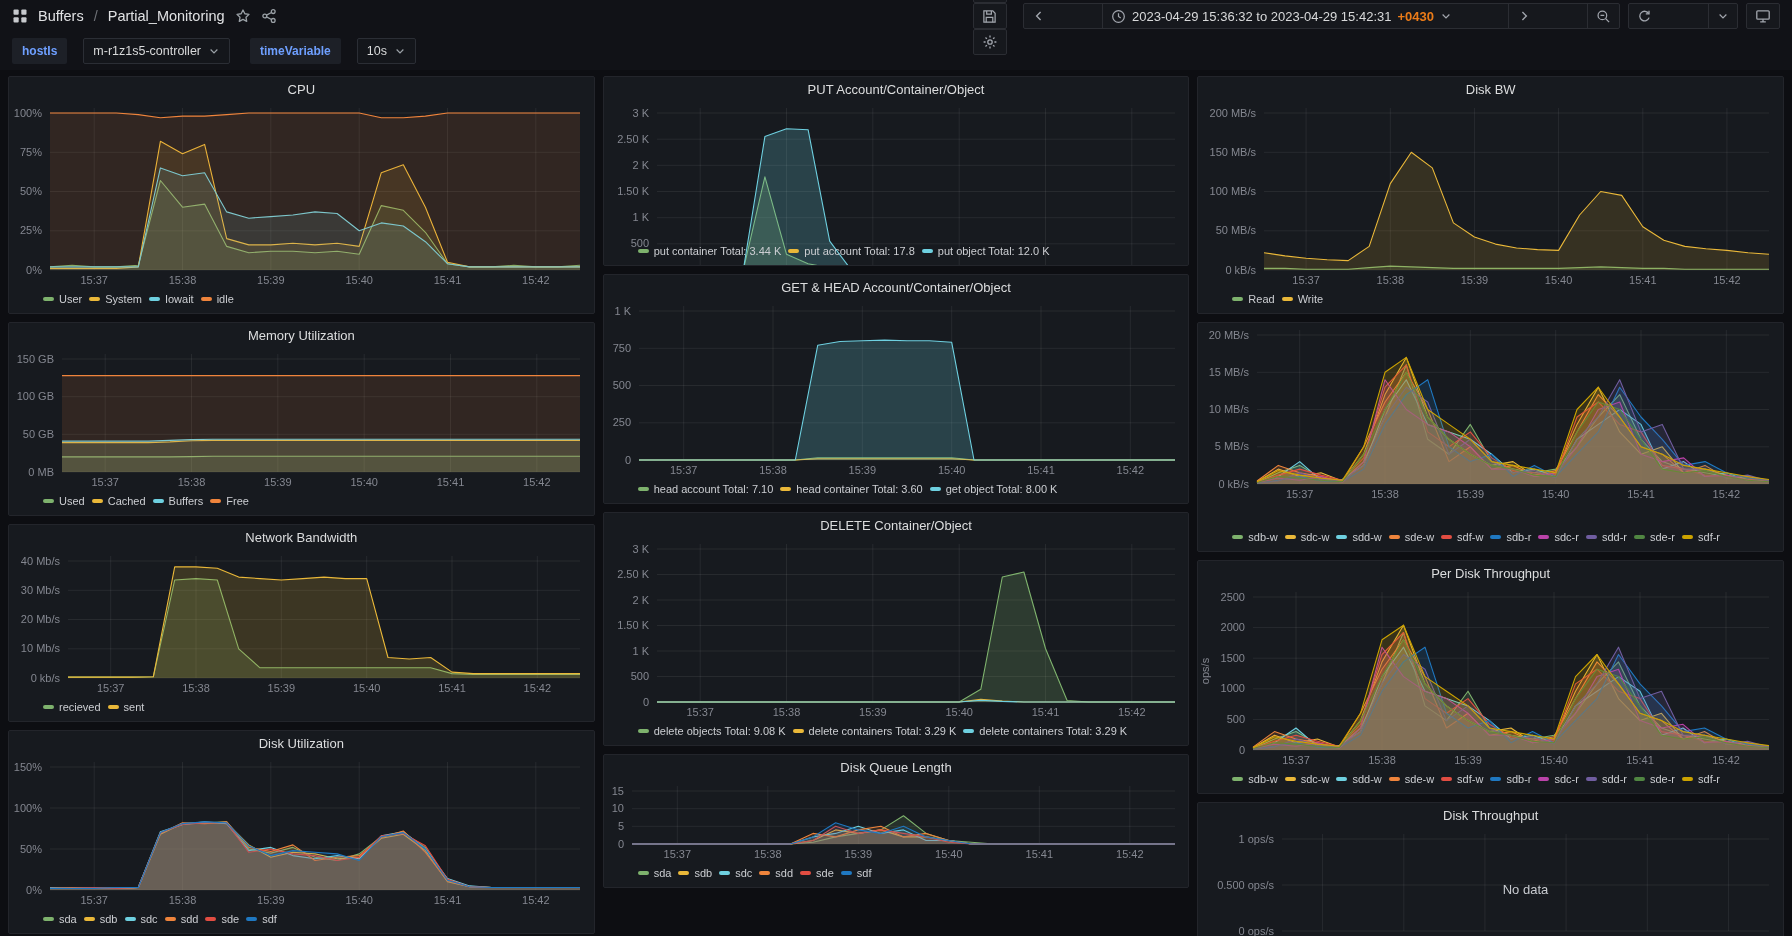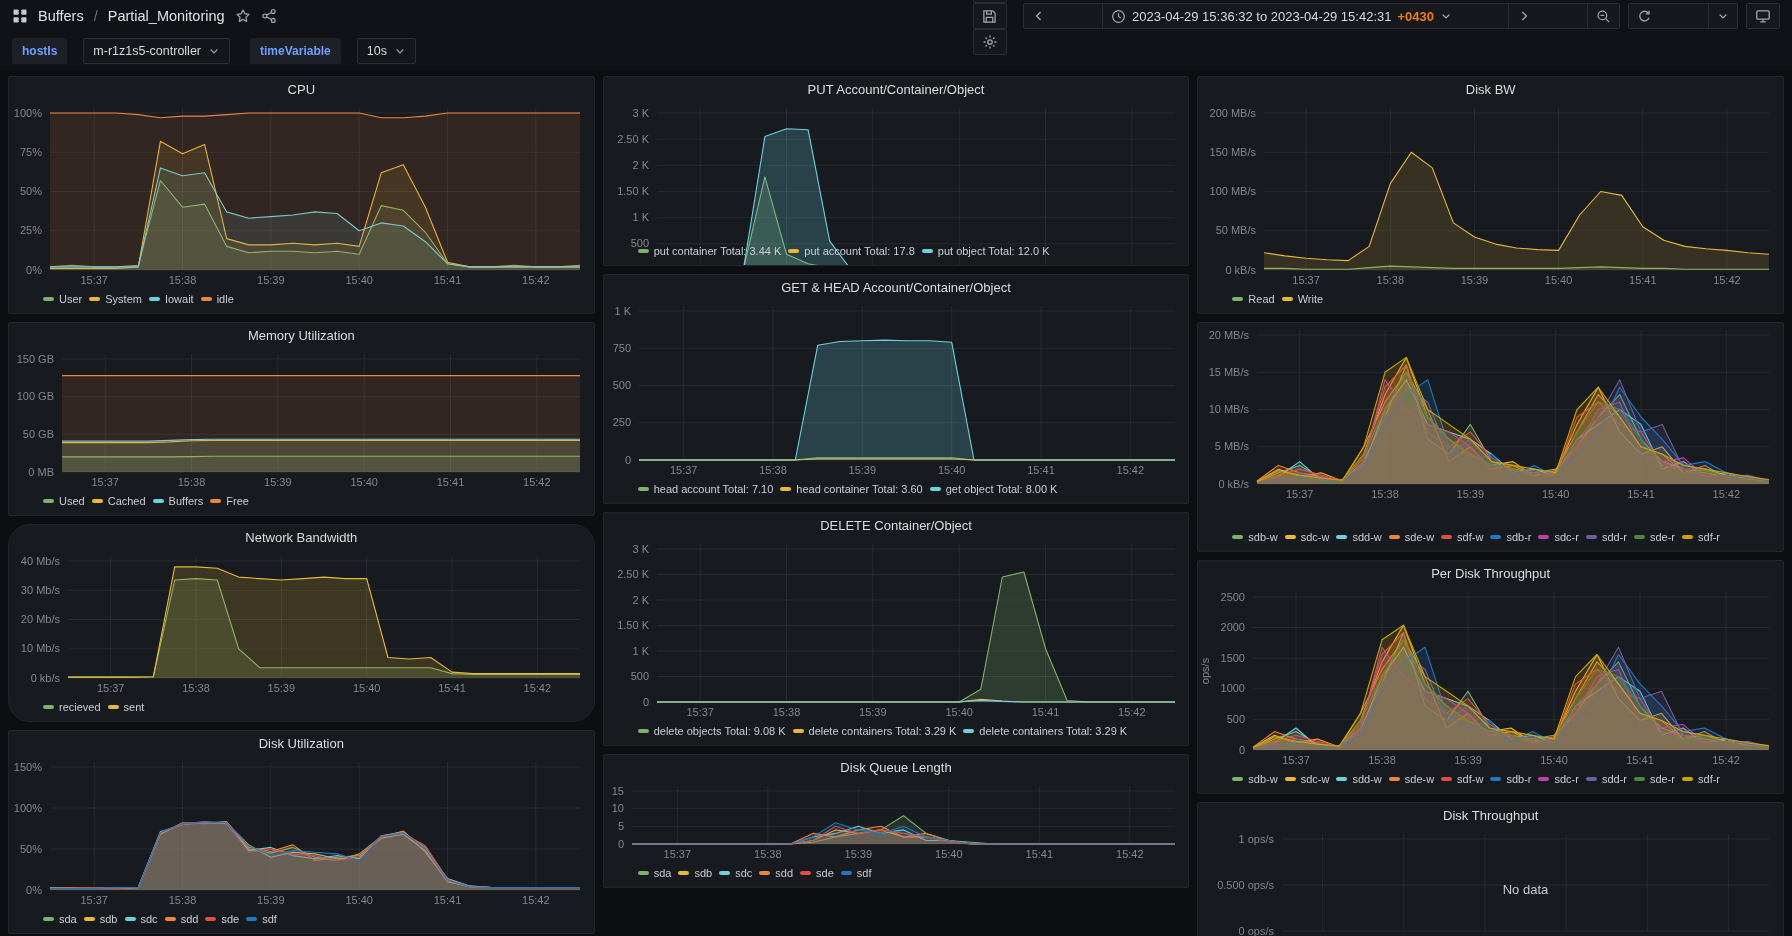--- a/index.html
+++ b/index.html
@@ -288,21 +288,21 @@
           <span class="lg-item">
             <i class="lg-dash" style="background:#6ED0E0"></i>
             <span>Buffers</span>
           </span>
           <span class="lg-item">
             <i class="lg-dash" style="background:#EF843C"></i>
             <span>Free</span>
           </span>
         </div>
       </div>
-      <div class="panel" style="height: 198px; border-radius: 22px;">
+      <div class="panel" style="height: 198px;">
         <div class="ptitle">Network Bandwidth</div>
         <div class="chart"><svg width="585" height="148" font-family="Liberation Sans, sans-serif" font-size="11">
             <line x1="101.7" y1="7" x2="101.7" y2="129" stroke="rgba(255,255,255,0.07)"></line>
             <text x="101.7" y="143" fill="#848790" text-anchor="middle">15:37</text>
             <line x1="187.0" y1="7" x2="187.0" y2="129" stroke="rgba(255,255,255,0.07)"></line>
             <text x="187.0" y="143" fill="#848790" text-anchor="middle">15:38</text>
             <line x1="272.3" y1="7" x2="272.3" y2="129" stroke="rgba(255,255,255,0.07)"></line>
             <text x="272.3" y="143" fill="#848790" text-anchor="middle">15:39</text>
             <line x1="357.7" y1="7" x2="357.7" y2="129" stroke="rgba(255,255,255,0.07)"></line>
             <text x="357.7" y="143" fill="#848790" text-anchor="middle">15:40</text>

